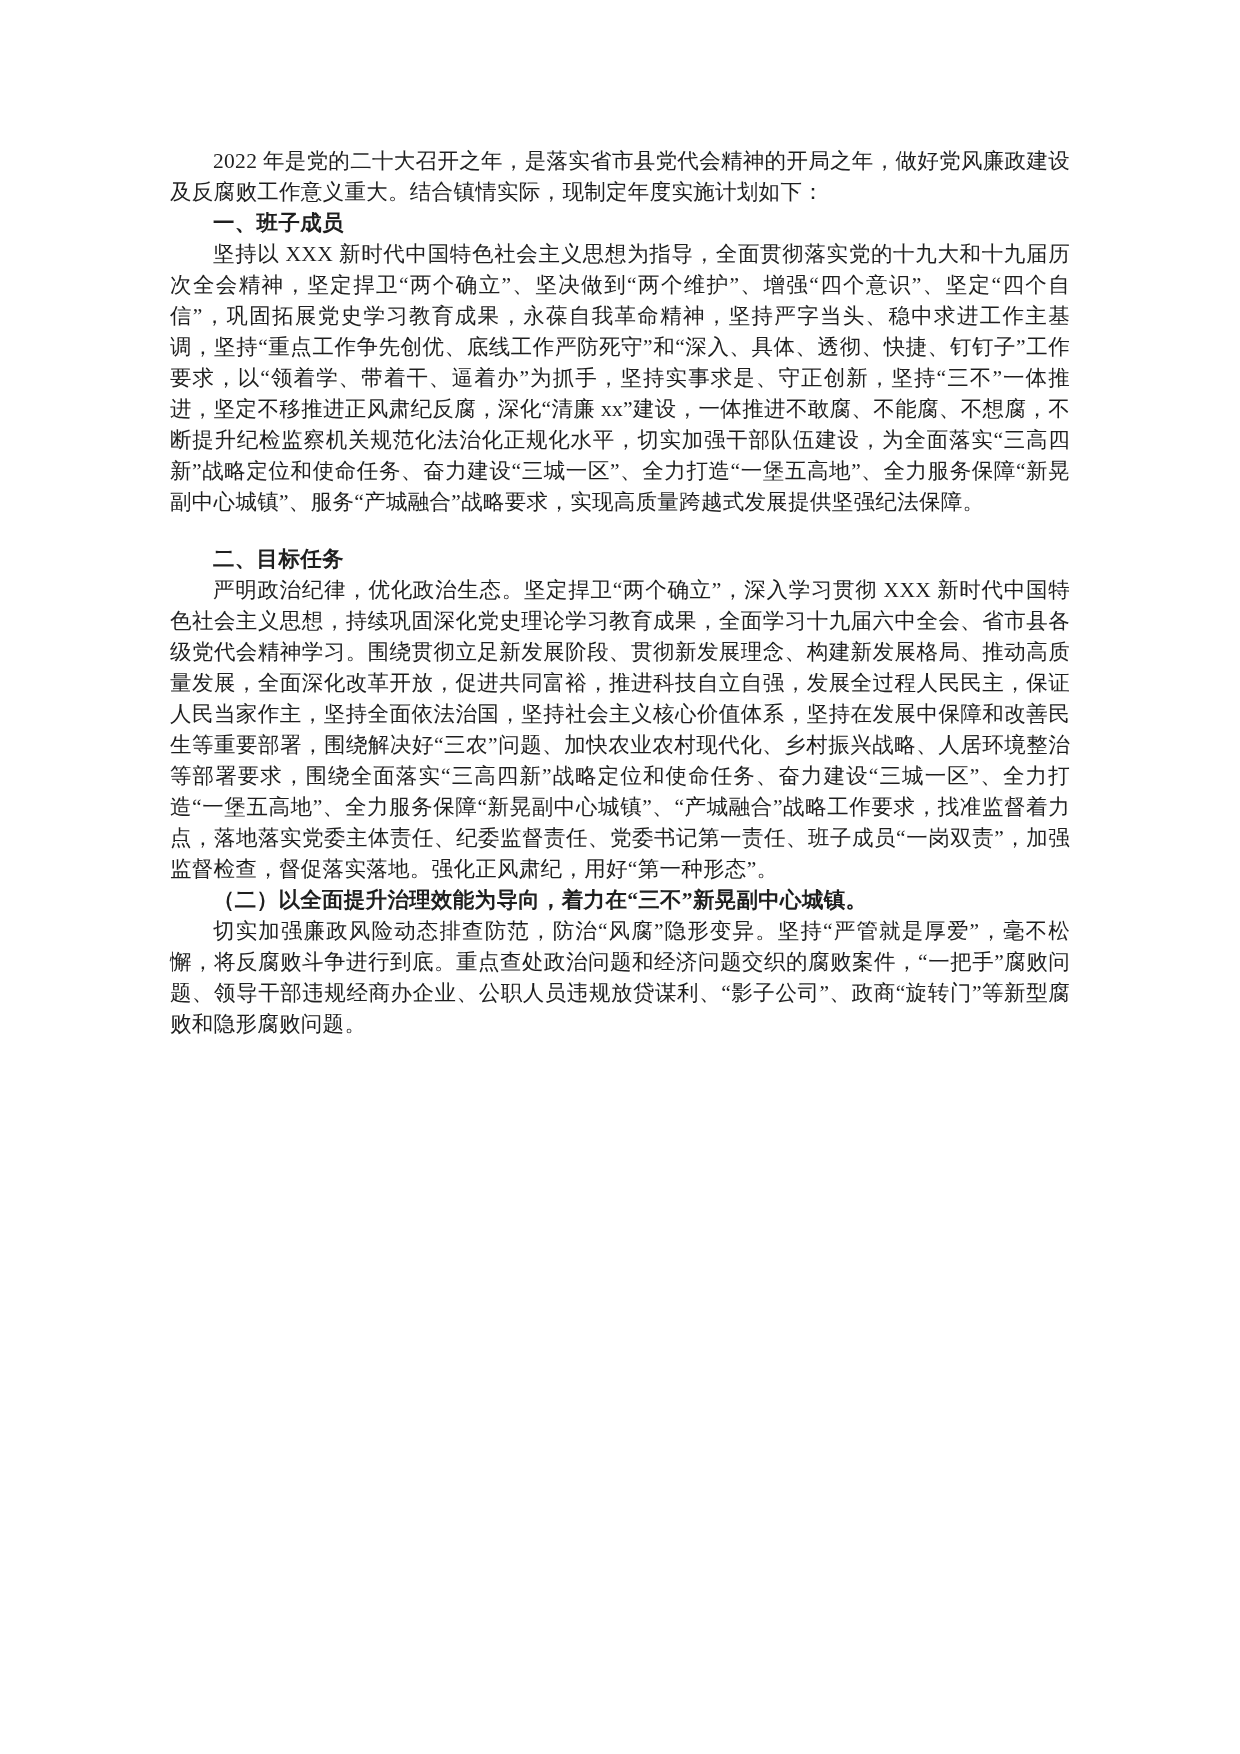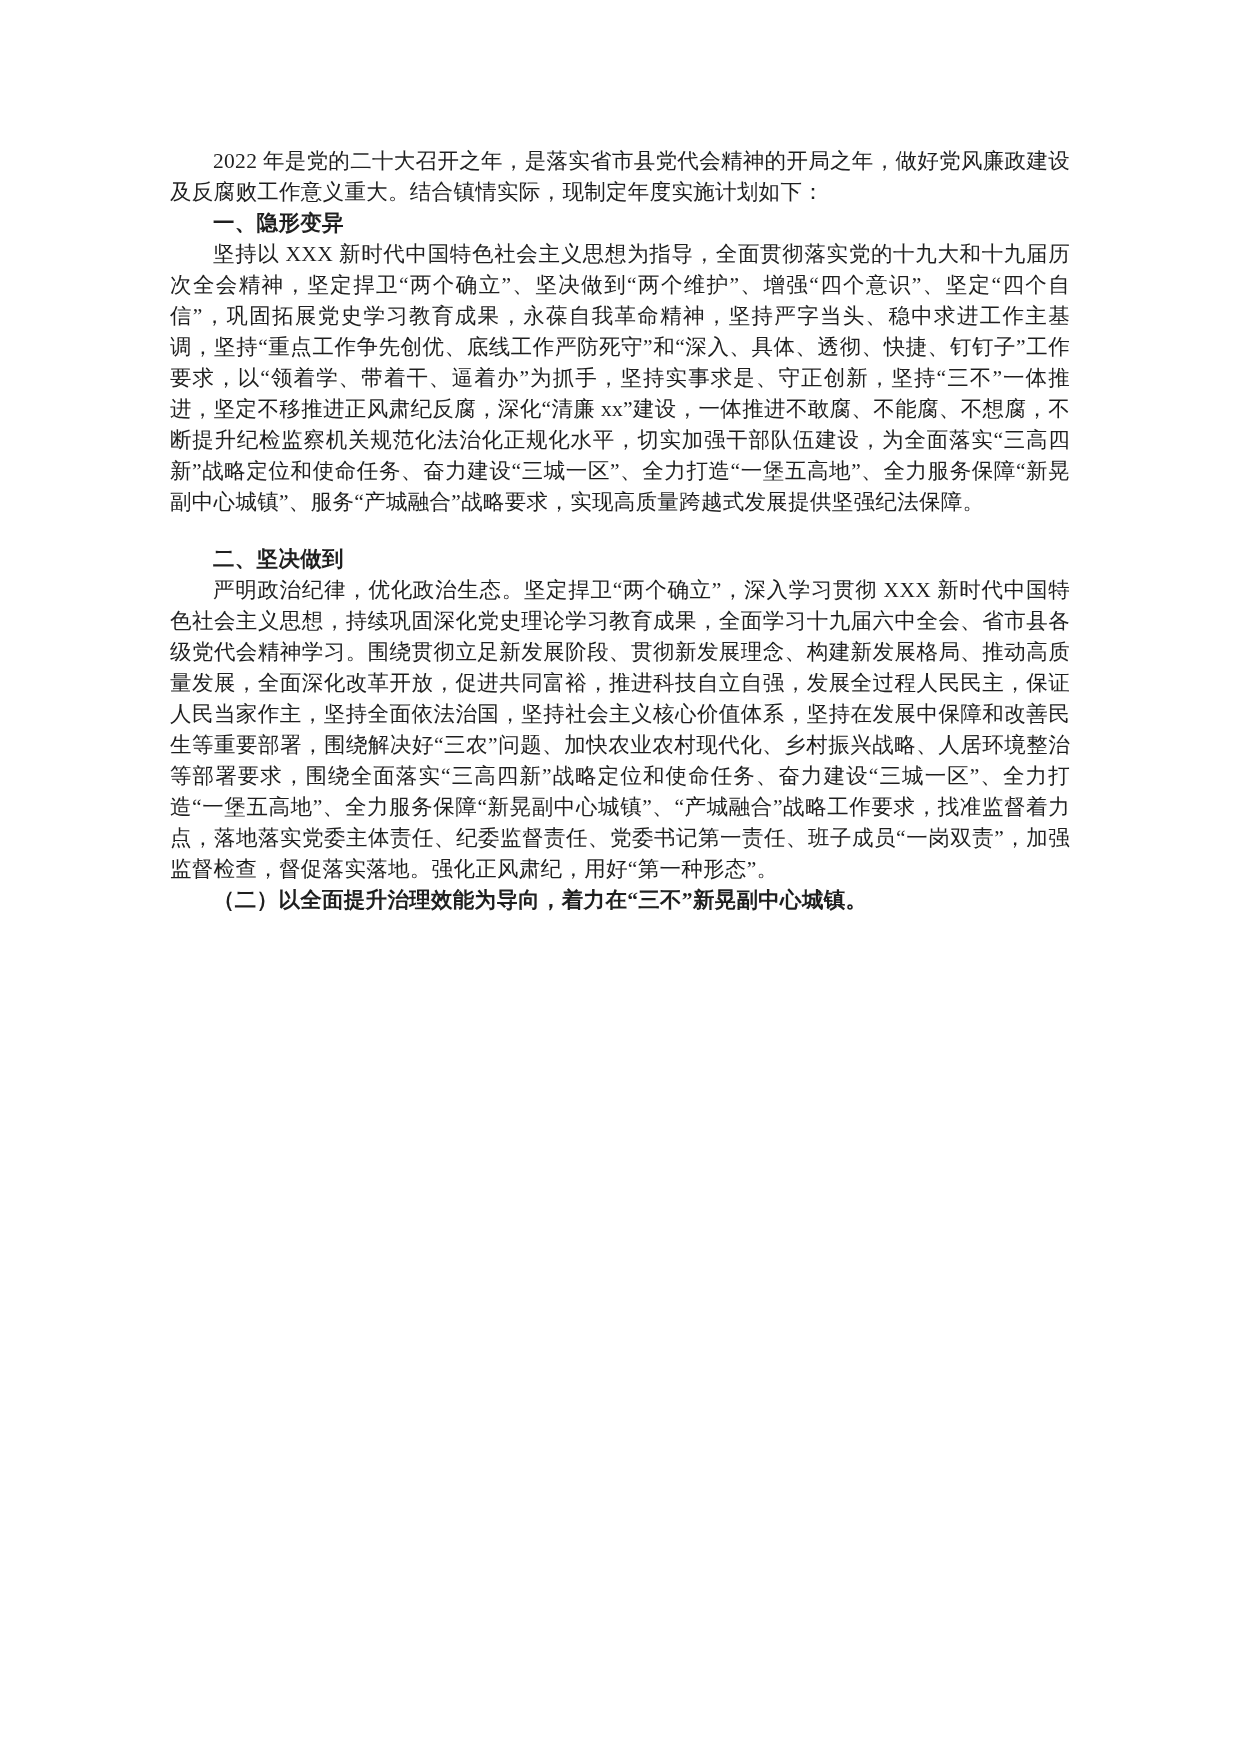--- a/index.html
+++ b/index.html
@@ -40,28 +40,29 @@
     height: 26px;
   }
 </style>
 </head>
 <body>
 
 <div class="page">
 
   <p class="para">2022 年是党的二十大召开之年，是落实省市县党代会精神的开局之年，做好党风廉政建设及反腐败工作意义重大。结合镇情实际，现制定年度实施计划如下：</p>
 
-  <h3 class="heading">一、隐形变异</h3>
+  <h3 class="heading">一、班子成员</h3>
 
   <p class="para">坚持以 XXX 新时代中国特色社会主义思想为指导，全面贯彻落实党的十九大和十九届历次全会精神，坚定捍卫“两个确立”、坚决做到“两个维护”、增强“四个意识”、坚定“四个自信”，巩固拓展党史学习教育成果，永葆自我革命精神，坚持严字当头、稳中求进工作主基调，坚持“重点工作争先创优、底线工作严防死守”和“深入、具体、透彻、快捷、钉钉子”工作要求，以“领着学、带着干、逼着办”为抓手，坚持实事求是、守正创新，坚持“三不”一体推进，坚定不移推进正风肃纪反腐，深化“清廉 xx”建设，一体推进不敢腐、不能腐、不想腐，不断提升纪检监察机关规范化法治化正规化水平，切实加强干部队伍建设，为全面落实“三高四新”战略定位和使命任务、奋力建设“三城一区”、全力打造“一堡五高地”、全力服务保障“新晃副中心城镇”、服务“产城融合”战略要求，实现高质量跨越式发展提供坚强纪法保障。</p>
 
   <div class="gap"></div>
 
-  <h3 class="heading">二、坚决做到</h3>
+  <h3 class="heading">二、目标任务</h3>
 
 
 
   <p class="para">严明政治纪律，优化政治生态。坚定捍卫“两个确立”，深入学习贯彻 XXX 新时代中国特色社会主义思想，持续巩固深化党史理论学习教育成果，全面学习十九届六中全会、省市县各级党代会精神学习。围绕贯彻立足新发展阶段、贯彻新发展理念、构建新发展格局、推动高质量发展，全面深化改革开放，促进共同富裕，推进科技自立自强，发展全过程人民民主，保证人民当家作主，坚持全面依法治国，坚持社会主义核心价值体系，坚持在发展中保障和改善民生等重要部署，围绕解决好“三农”问题、加快农业农村现代化、乡村振兴战略、人居环境整治等部署要求，围绕全面落实“三高四新”战略定位和使命任务、奋力建设“三城一区”、全力打造“一堡五高地”、全力服务保障“新晃副中心城镇”、“产城融合”战略工作要求，找准监督着力点，落地落实党委主体责任、纪委监督责任、党委书记第一责任、班子成员“一岗双责”，加强监督检查，督促落实落地。强化正风肃纪，用好“第一种形态”。</p>
 
   <h4 class="heading">（二）以全面提升治理效能为导向，着力在“三不”新晃副中心城镇。</h4>
 
+  <p class="para">切实加强廉政风险动态排查防范，防治“风腐”隐形变异。坚持“严管就是厚爱”，毫不松懈，将反腐败斗争进行到底。重点查处政治问题和经济问题交织的腐败案件，“一把手”腐败问题、领导干部违规经商办企业、公职人员违规放贷谋利、“影子公司”、政商“旋转门”等新型腐败和隐形腐败问题。</p>
 
 </div>
 
 </body></html>

